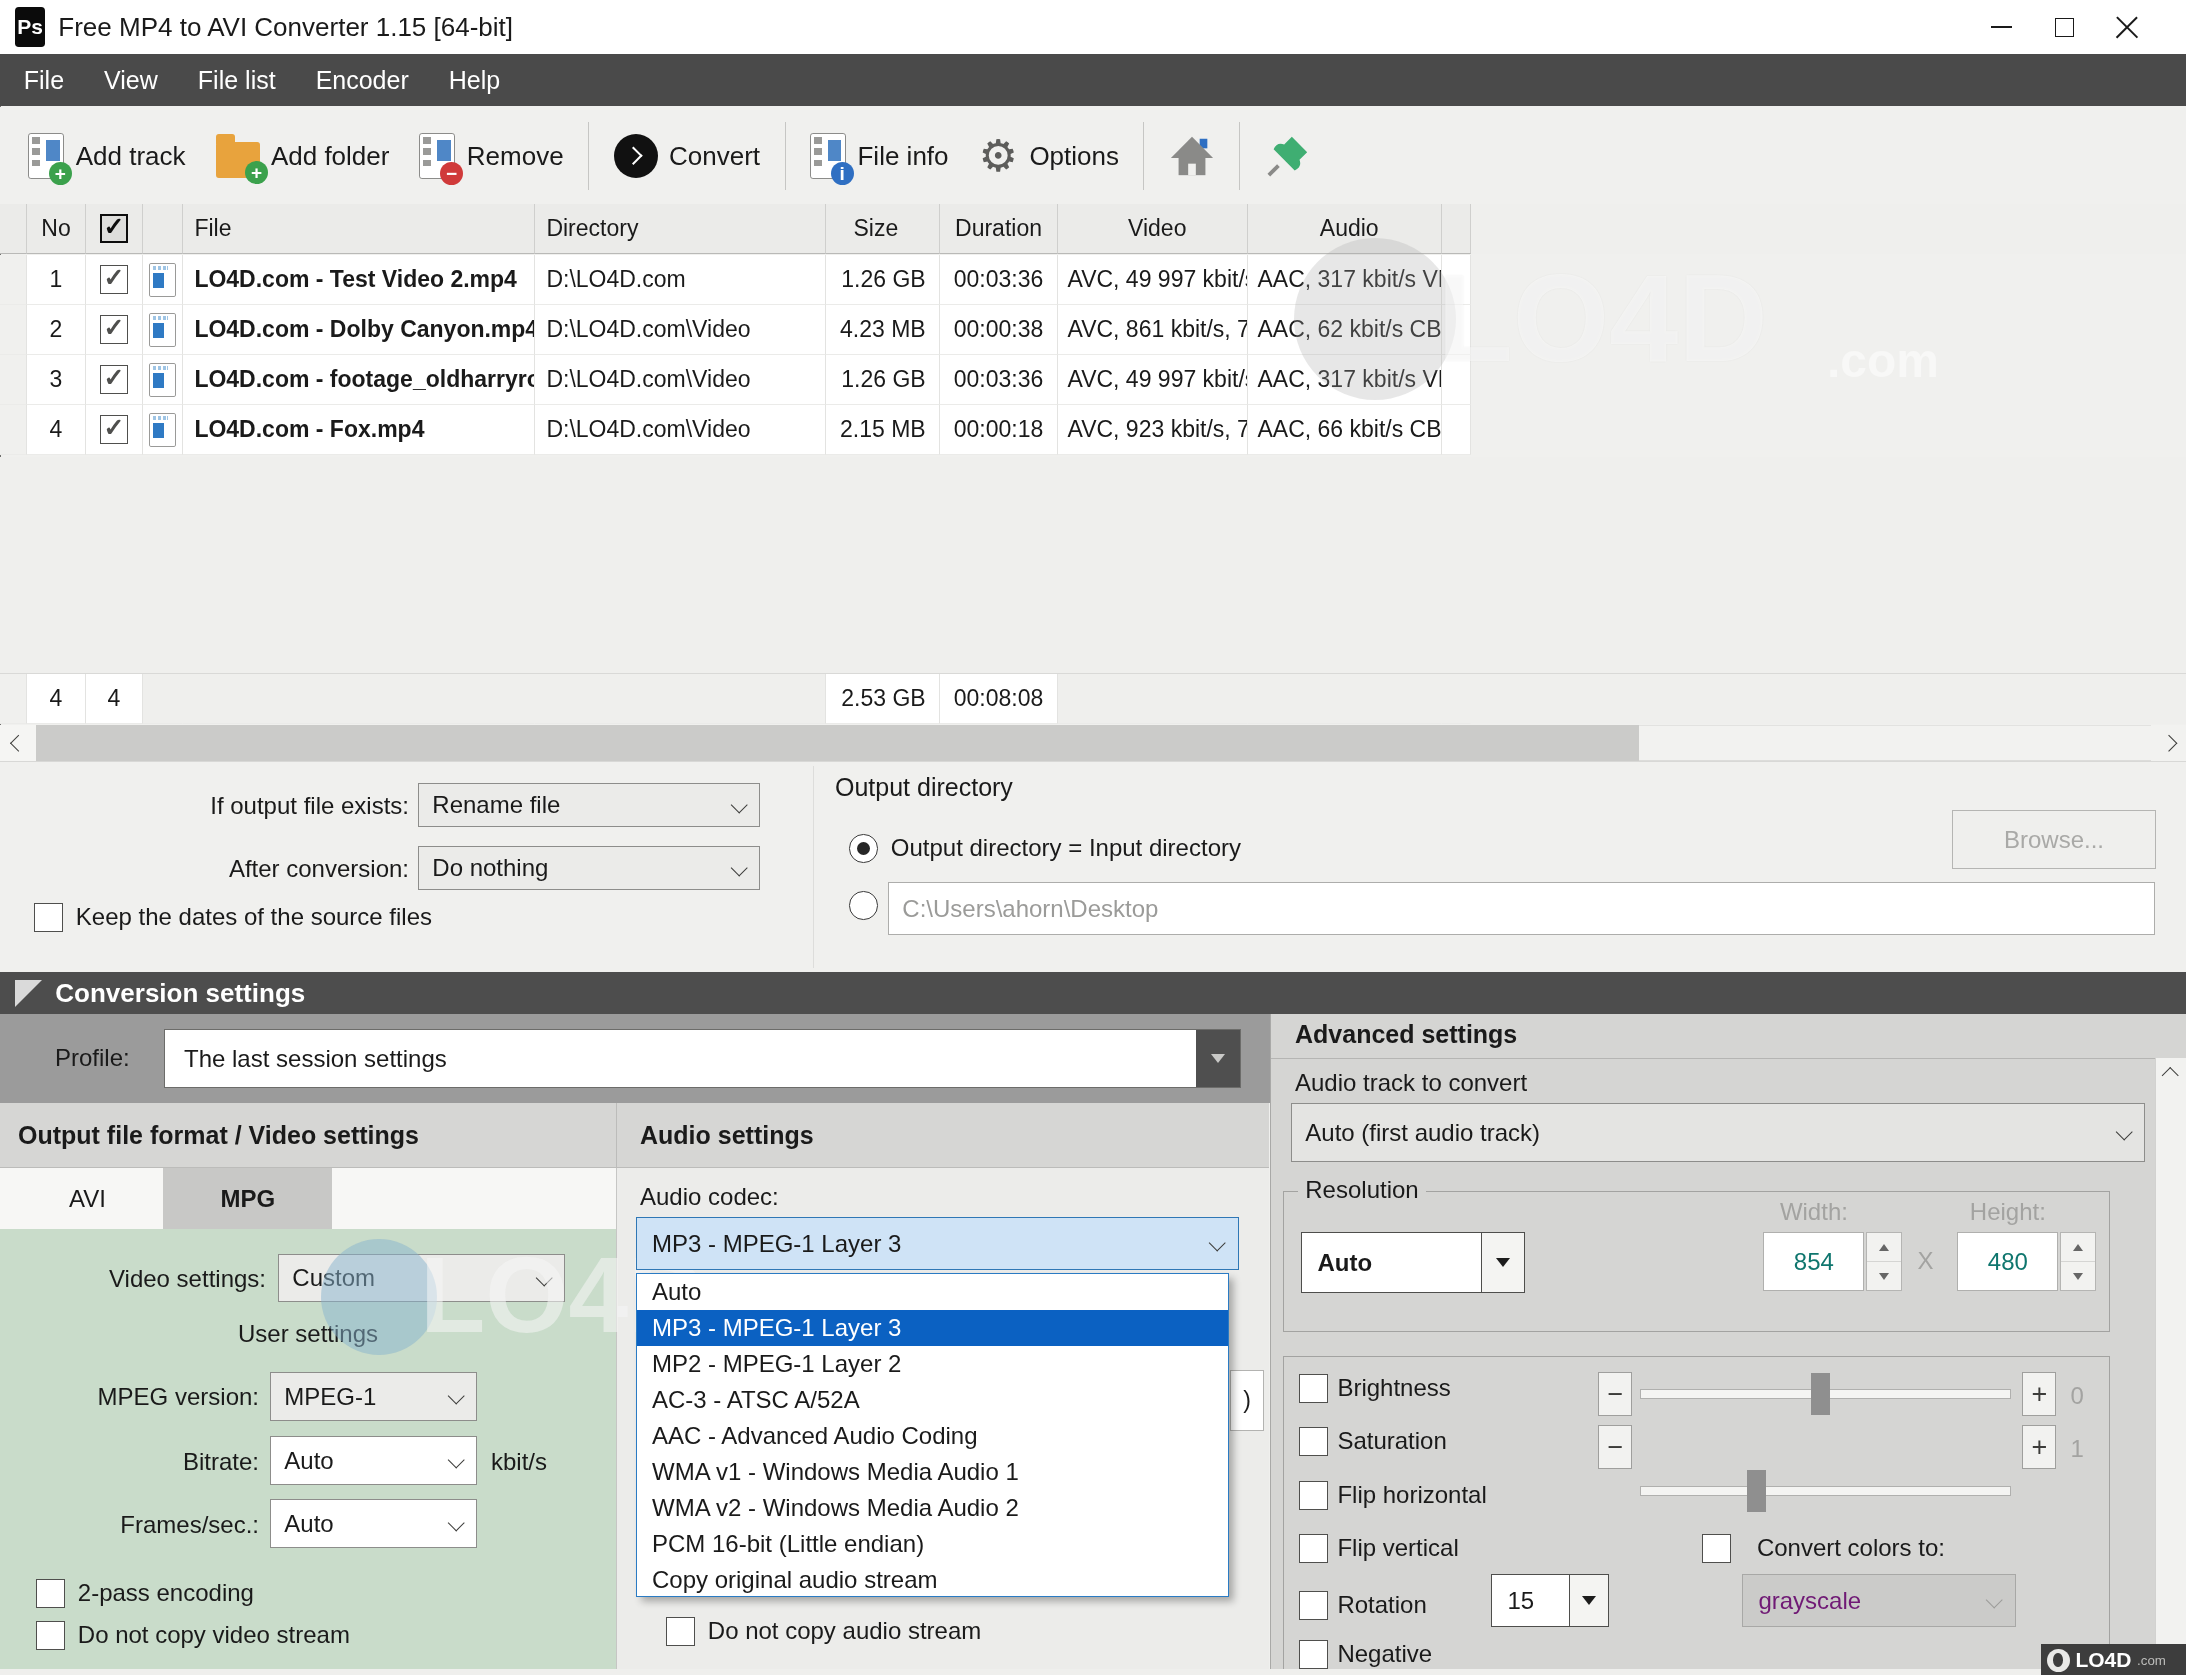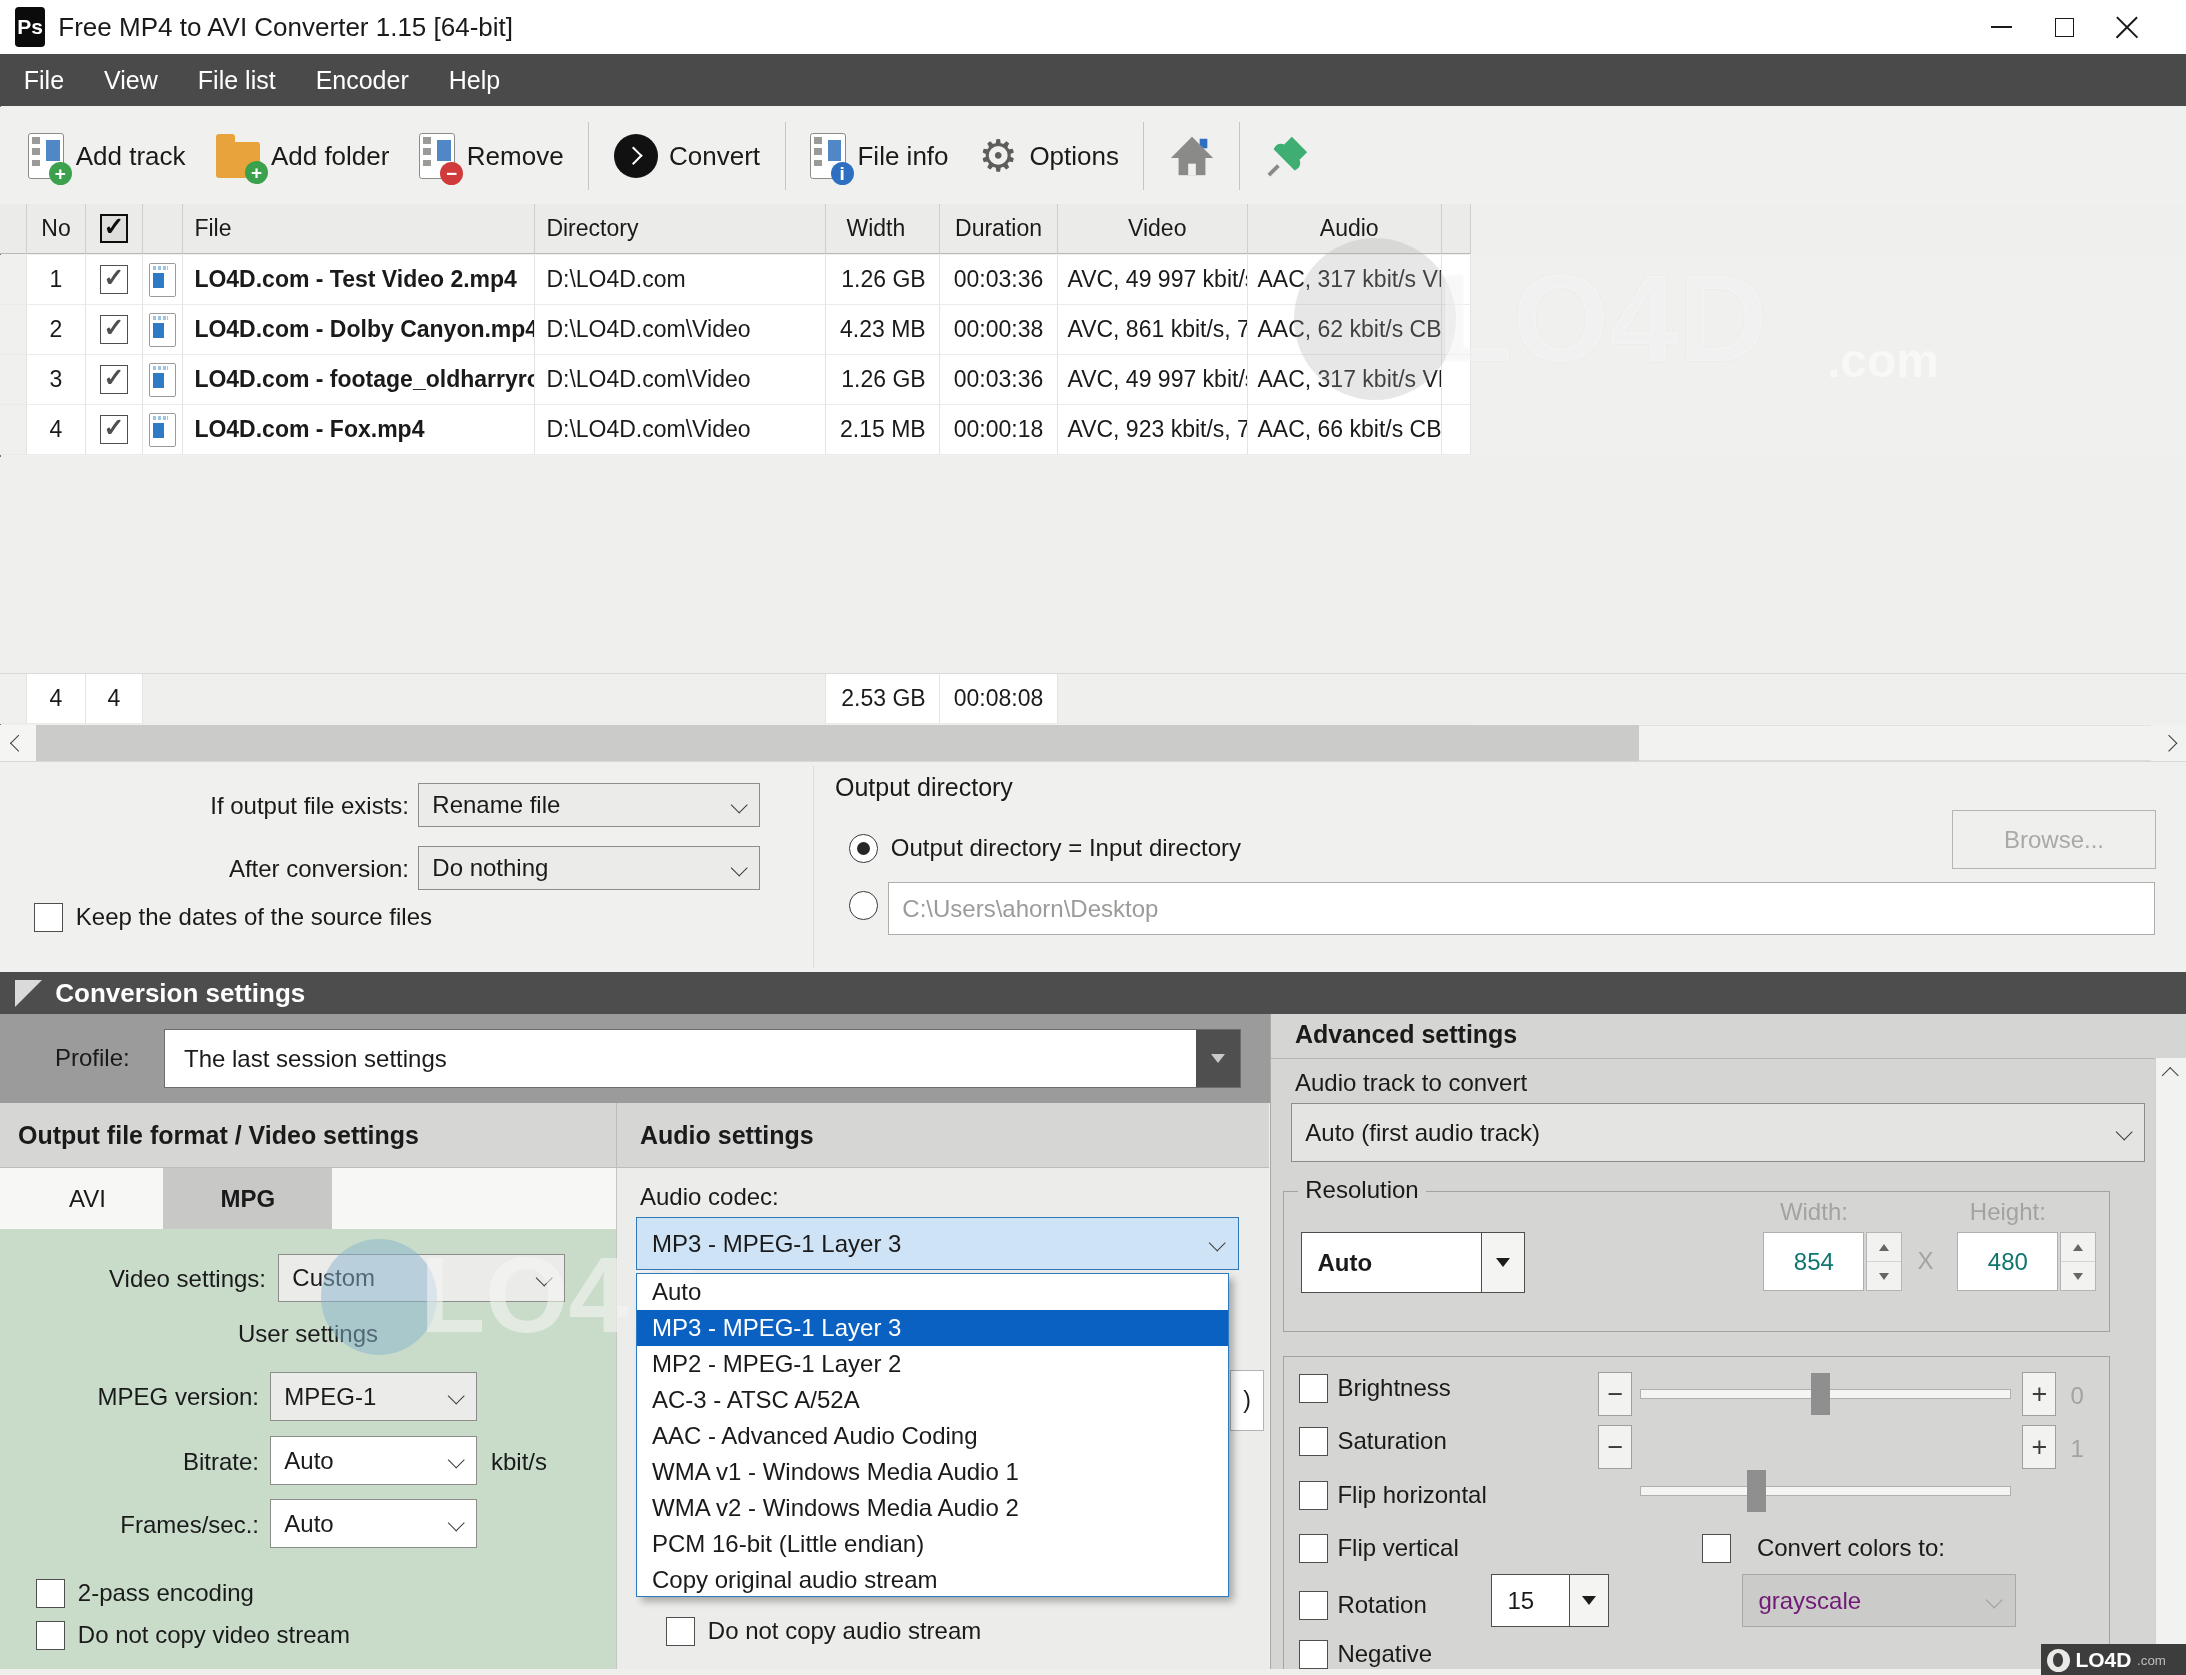--- a/index.html
+++ b/index.html
@@ -229,21 +229,21 @@
   <div class="abs tbl-band hdr" style="top:204px;height:50px;">
     <div class="trow">
       <div class="tcell w-gut"></div>
       <div class="tcell w-no">No</div>
       <div class="tcell w-chk">
           <span class="cb hdrcb checked"></span>
         </div>
       <div class="tcell w-ico"></div>
       <div class="tcell w-file">File</div>
       <div class="tcell w-dir">Directory</div>
-      <div class="tcell w-size" style="justify-content:center;">Width</div>
+      <div class="tcell w-size" style="justify-content:center;">Size</div>
       <div class="tcell w-dur">Duration</div>
       <div class="tcell w-vid" style="justify-content:center;">Video</div>
       <div class="tcell w-aud" style="justify-content:center;">Audio</div>
       <div class="tcell w-x"></div>
     </div>
   </div>
 
   <div class="abs" style="left:0;top:255px;width:2187px;">
     <div class="trow">
       <div class="tcell w-gut"></div>

